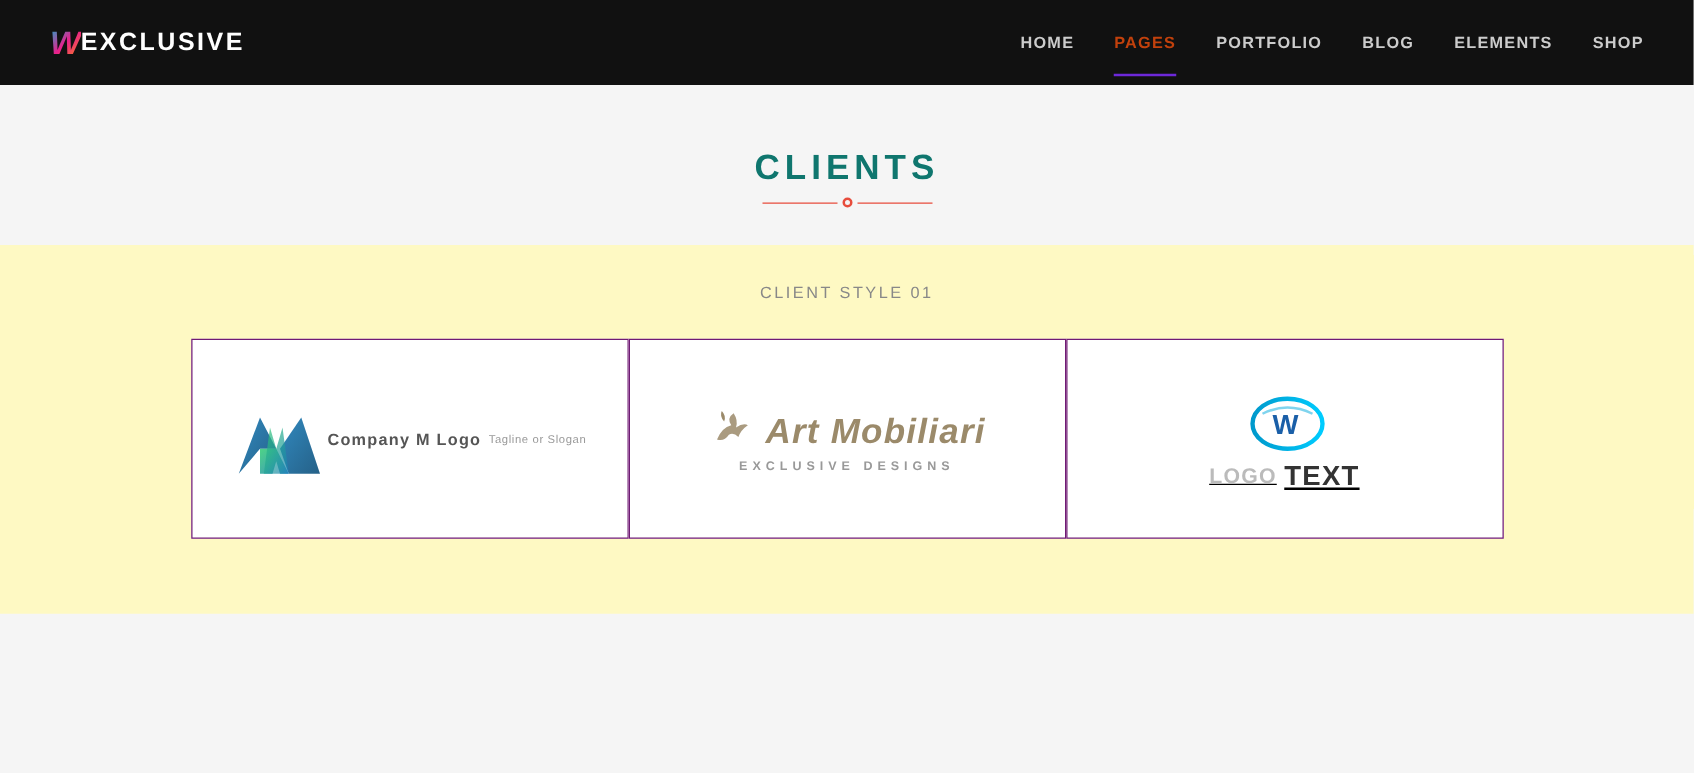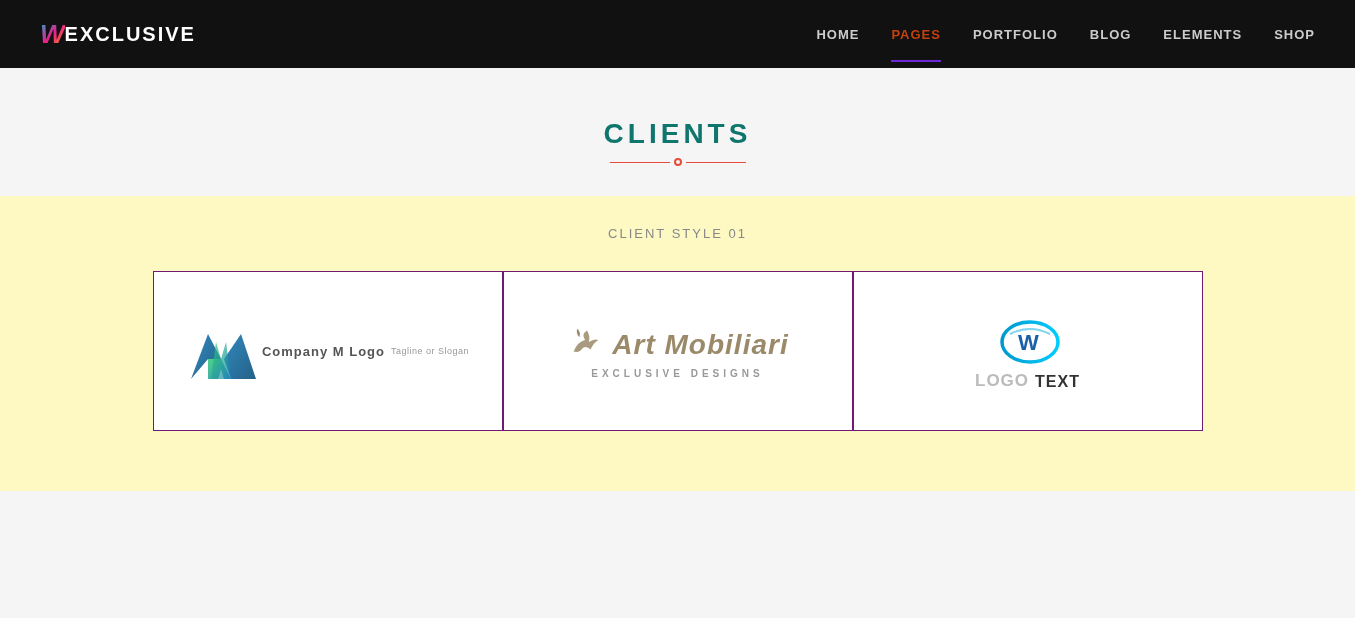--- a/index.html
+++ b/index.html
@@ -189,22 +189,23 @@
       align-items: center;
       gap: 4px;
     }
     .logo-w-circle {
       position: relative;
       width: 55px;
       height: 55px;
     }
     .logo-w-brand-text {
       display: flex;
-      align-items: flex-end;
+      align-items: center;
       gap: 2px;
+      text-decoration: underline;
     }
   </style>
 </head>
 <body>
 
 <nav class="navbar">
   <div class="navbar-logo">
     <span class="logo-w">W</span>
     <span class="logo-text">EXCLUSIVE</span>
   </div>
@@ -295,21 +296,21 @@
 
               <ellipse cx="30" cy="30" rx="28" ry="20" fill="none" stroke="url(#wGrad)" stroke-width="3.5"></ellipse>
 
               <path d="M10,22 Q30,12 50,22" fill="none" stroke="#00aadd" stroke-width="2" opacity="0.5"></path>
 
               <text x="18" y="38" font-size="22" font-weight="900" fill="#1a5fa8" font-family="Arial, sans-serif">W</text>
             </svg>
           </div>
           <div class="logo-w-brand-text">
             <span style="font-size:17px;font-weight:900;color:#bbb;letter-spacing:1px;">LOGO</span>
-            <span style="font-size:16px;font-weight:900;color:#333;letter-spacing:1px;margin-left:4px;">TEXT</span>
+            <span style="font-size:22px;font-weight:900;color:#333;letter-spacing:1px;margin-left:4px;">TEXT</span>
           </div>
         </div>
       </div>
 
     </div>
   </div>
 
 </div>
 
 </body></html>

